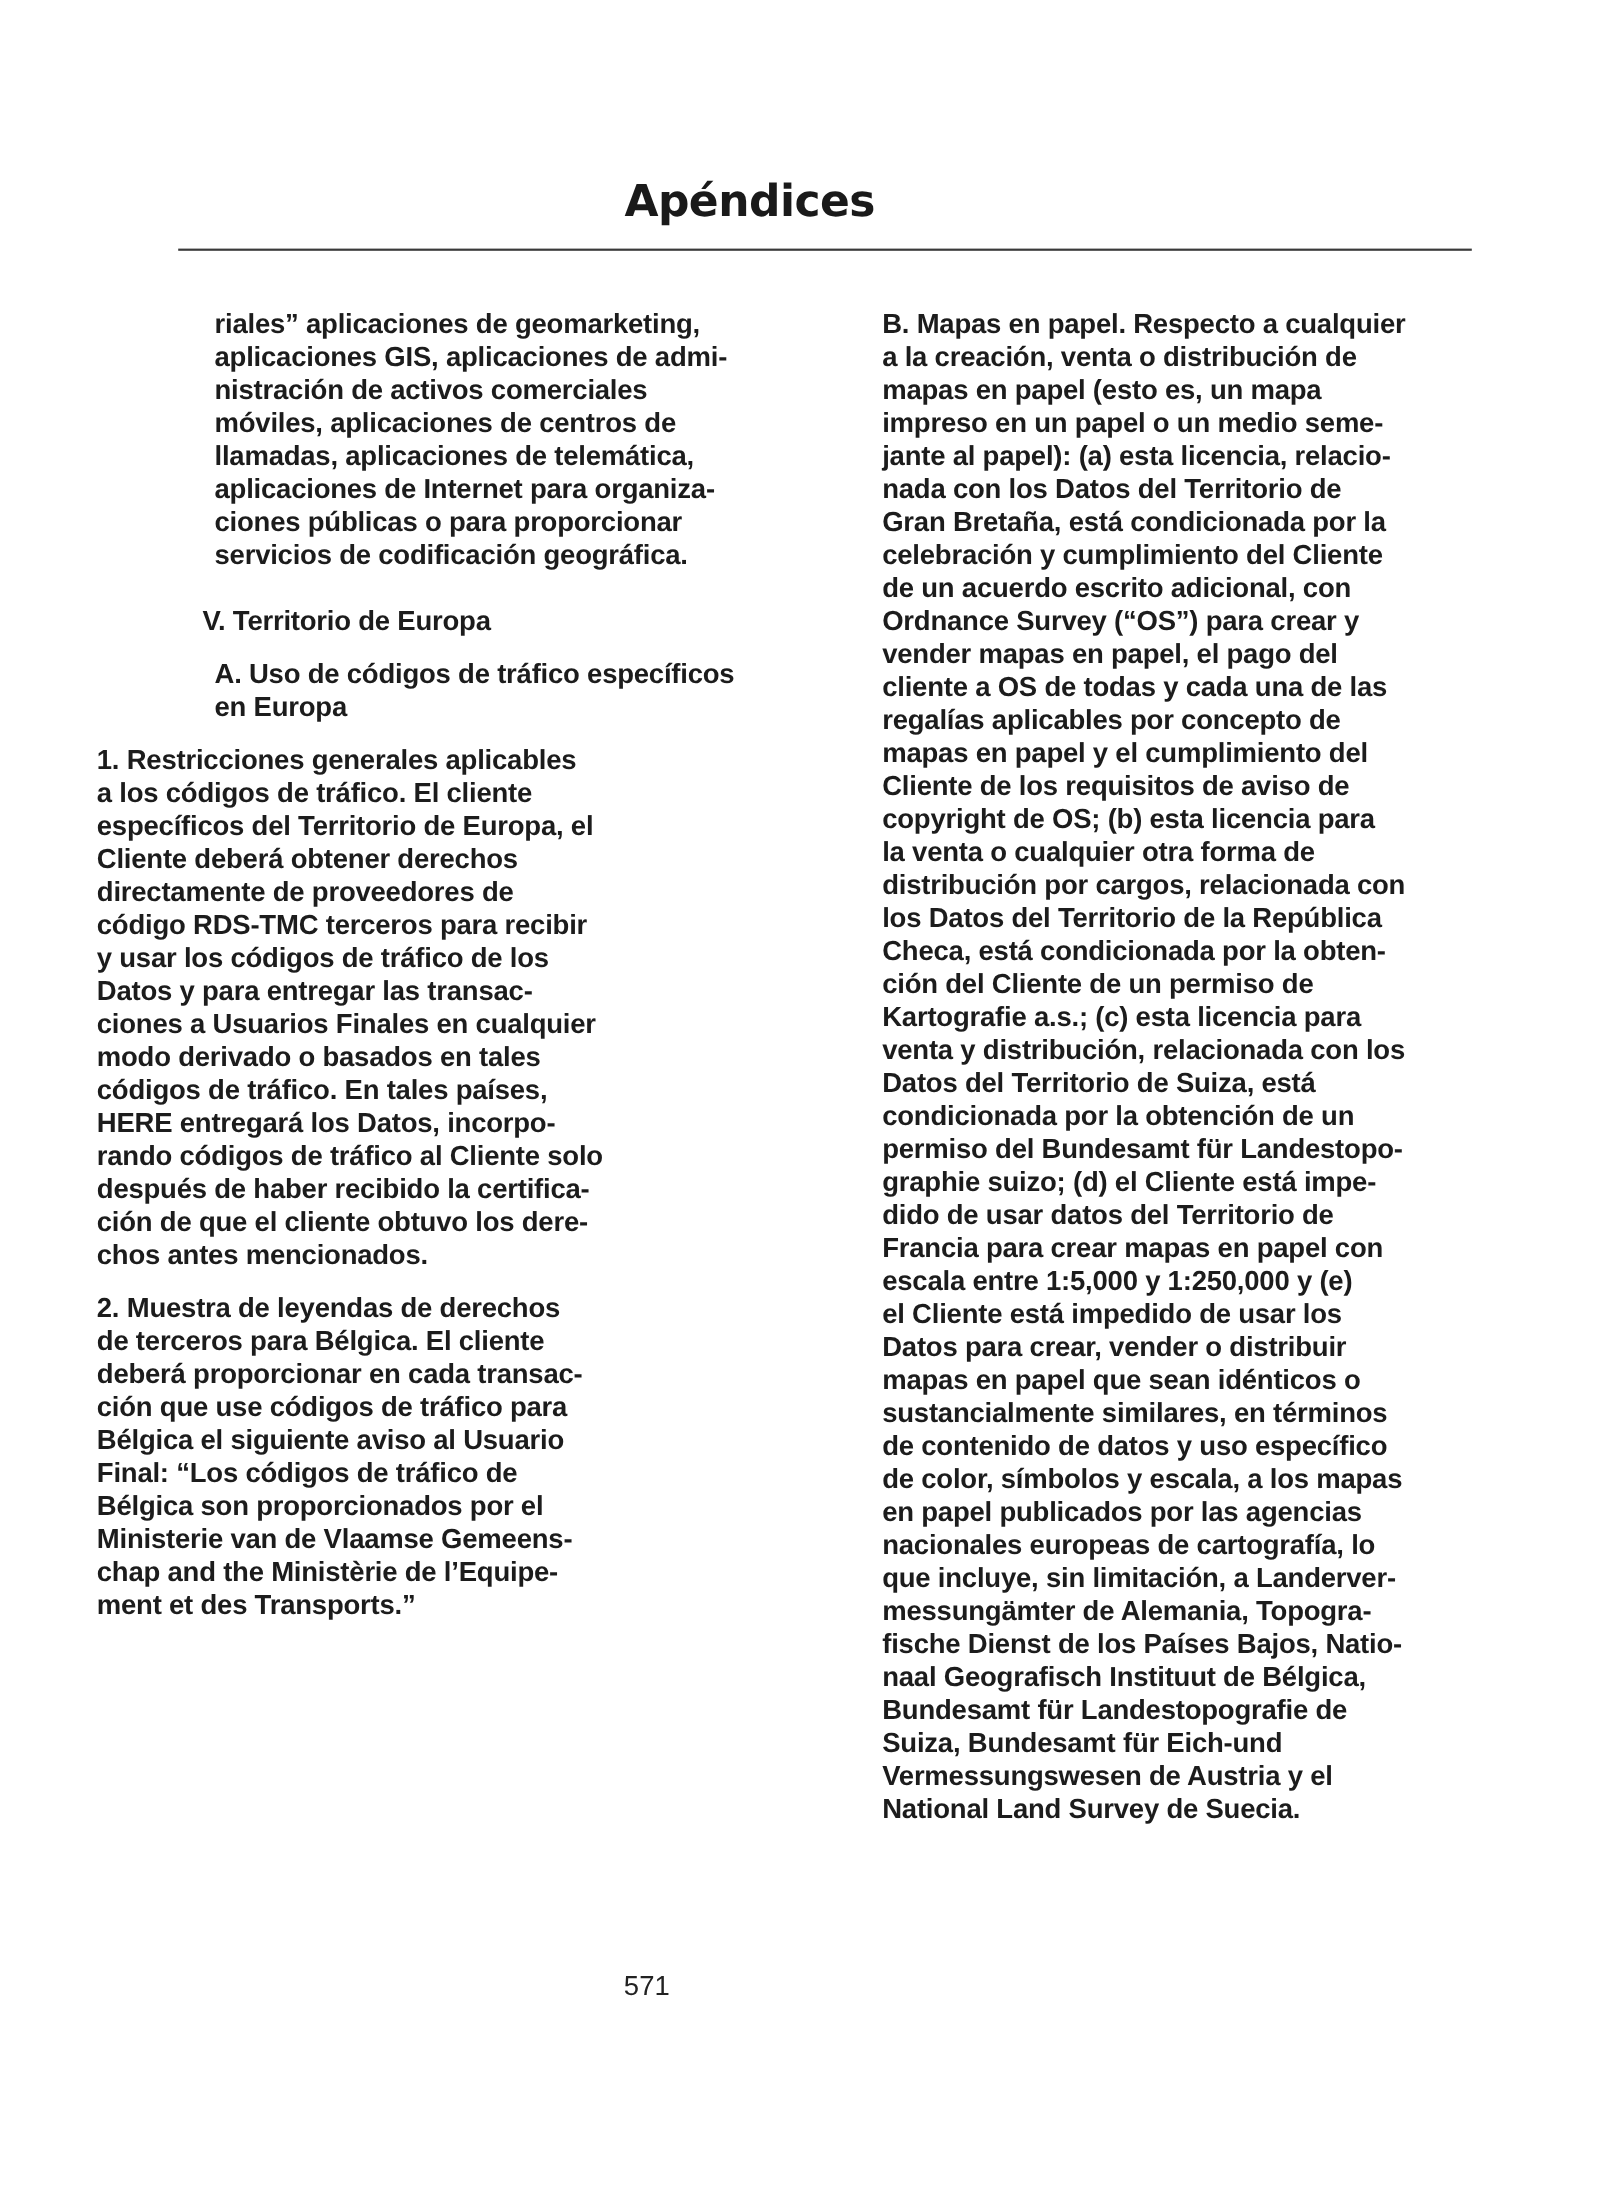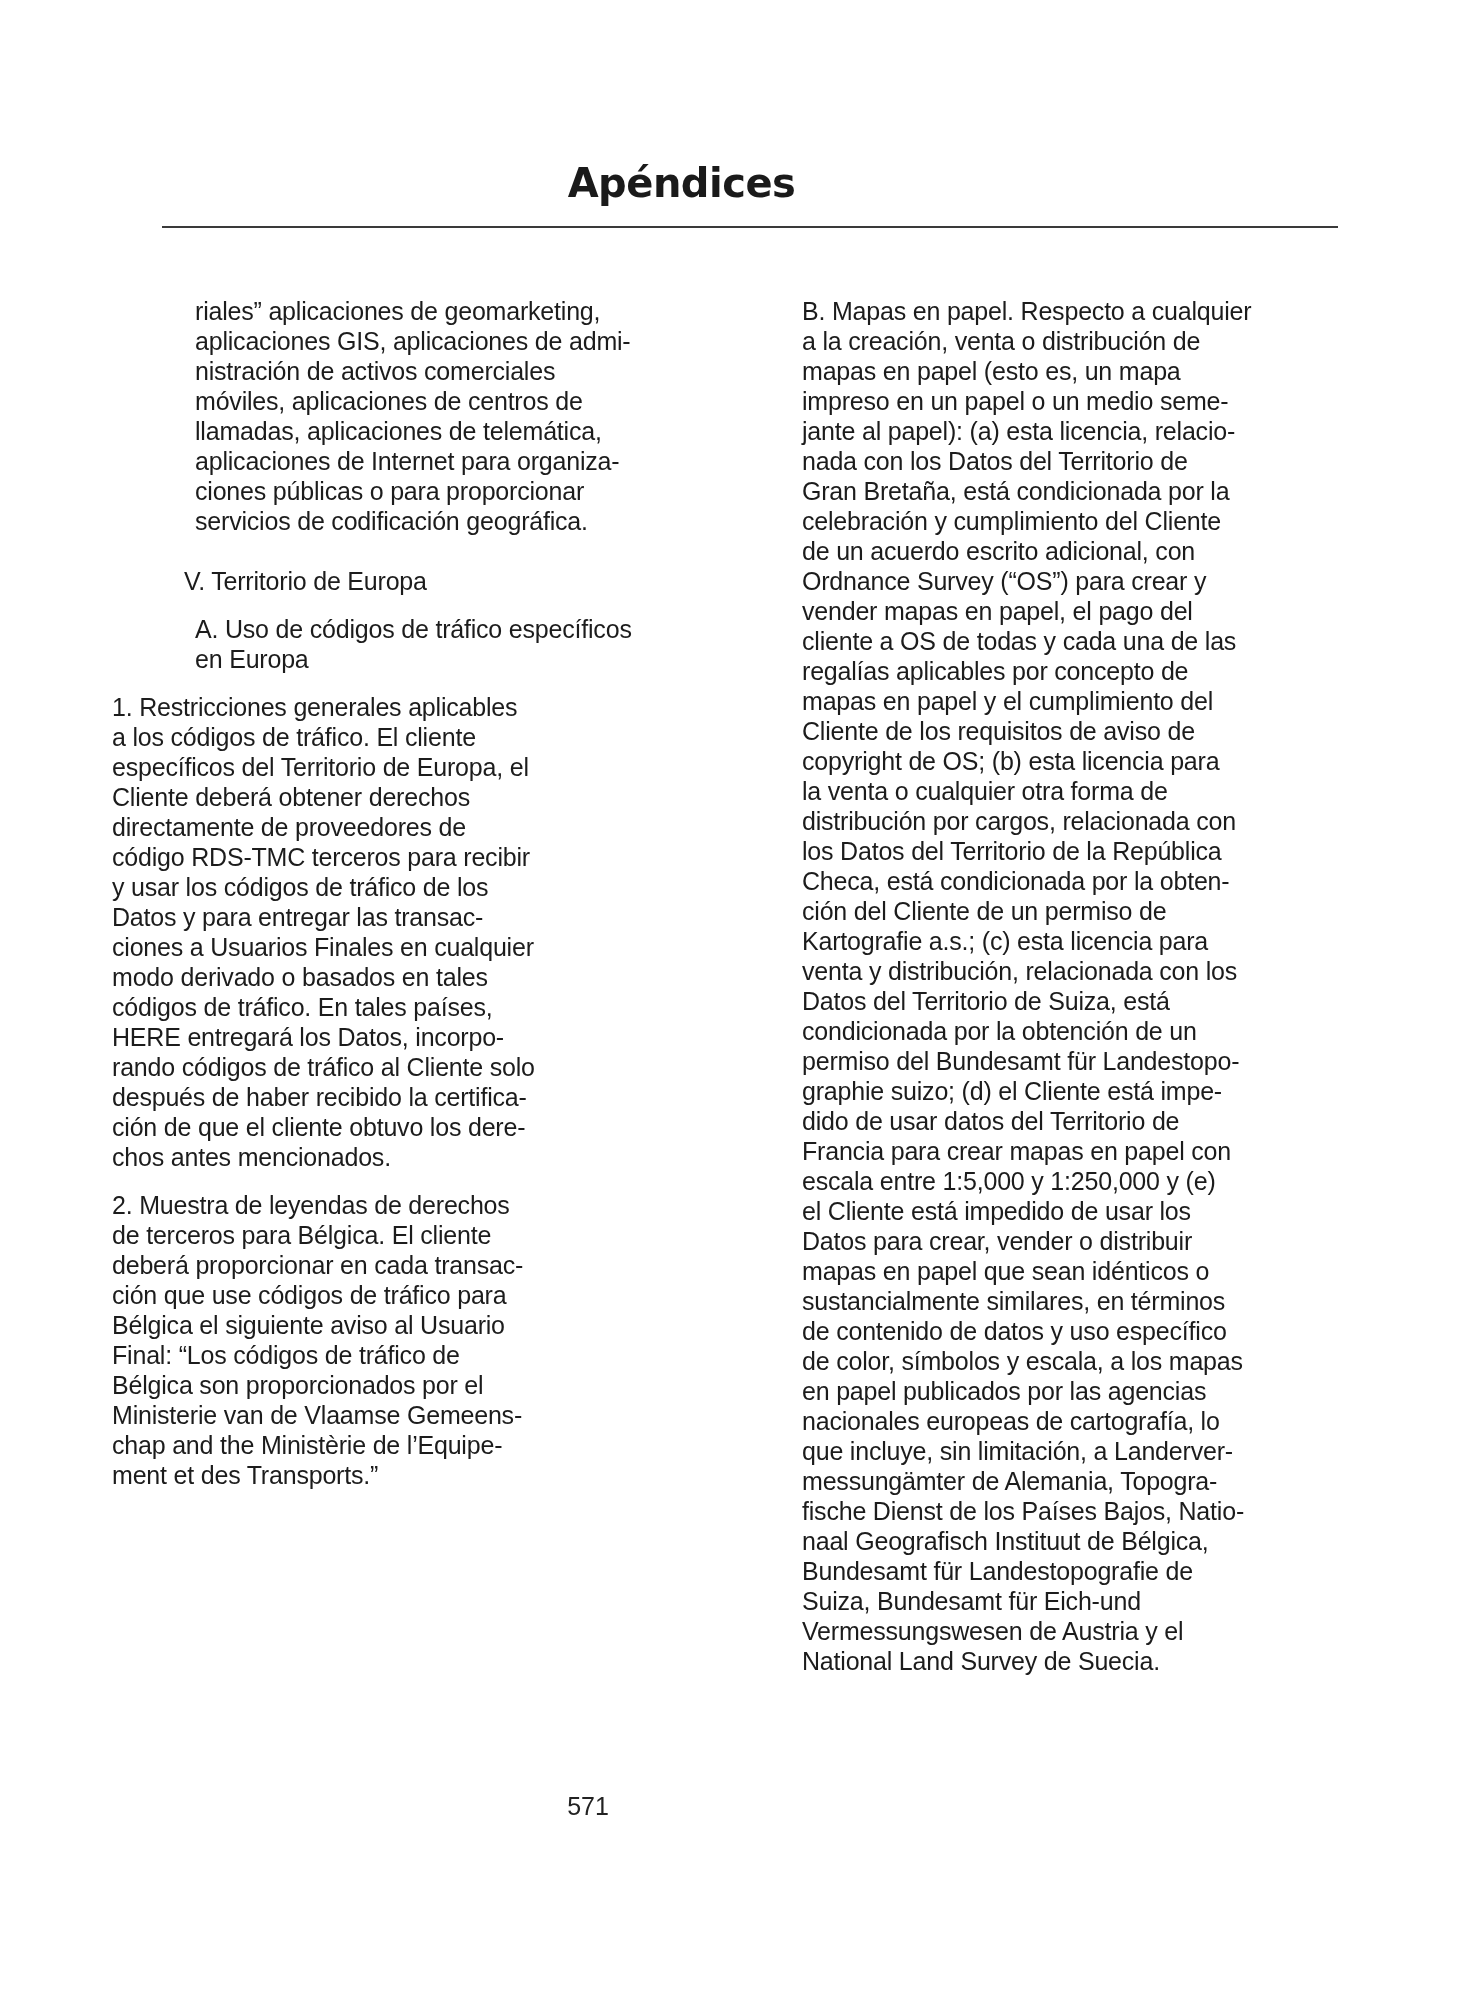--- a/index.html
+++ b/index.html
@@ -1,27 +1,27 @@
 <!DOCTYPE html>
 <html><head>
 <meta charset="utf-8">
 <style>
   html, body { margin: 0; padding: 0; background: #ffffff; }
   body { width: 1471px; height: 2000px; position: relative; overflow: hidden; font-family: "Liberation Sans", sans-serif; color: #1c1c1c; }
   .title { position: absolute; top: 160px; left: 0; width: 1363px; text-align: center; font-family: "DejaVu Sans", sans-serif; font-weight: bold; font-size: 40px; letter-spacing: -0.5px; color: #1a1a1a; }
   .rule { position: absolute; top: 226px; left: 162px; width: 1176px; height: 2px; background: #3a3a3a; }
-  .col { position: absolute; top: 296px; }
+  .col { position: absolute; top: 280px; font-weight: bold; }
   .col-left { left: 0; width: 760px; }
   .col-right { left: 802px; width: 560px; }
   .block { position: relative; }
   .line { display: block; white-space: nowrap; font-size: 25px; line-height: 30px; height: 30px; letter-spacing: -0.2px; }
   .p1 { margin-left: 195px; }
   .h-v { margin-left: 184px; margin-top: 30px; }
   .h-a { margin-left: 195px; margin-top: 18px; }
-  .item { margin-left: 112px; margin-top: 18px; }
+  .item { margin-left: 88px; margin-top: 18px; }
   .page-num { position: absolute; top: 1792px; left: 0; width: 1176px; text-align: center; font-size: 25px; color: #222; }
 </style>
 </head>
 <body>
 
 <div class="title">Apéndices</div>
 <div class="rule"></div>
 
 <div class="col col-left">
   <div class="block p1">

